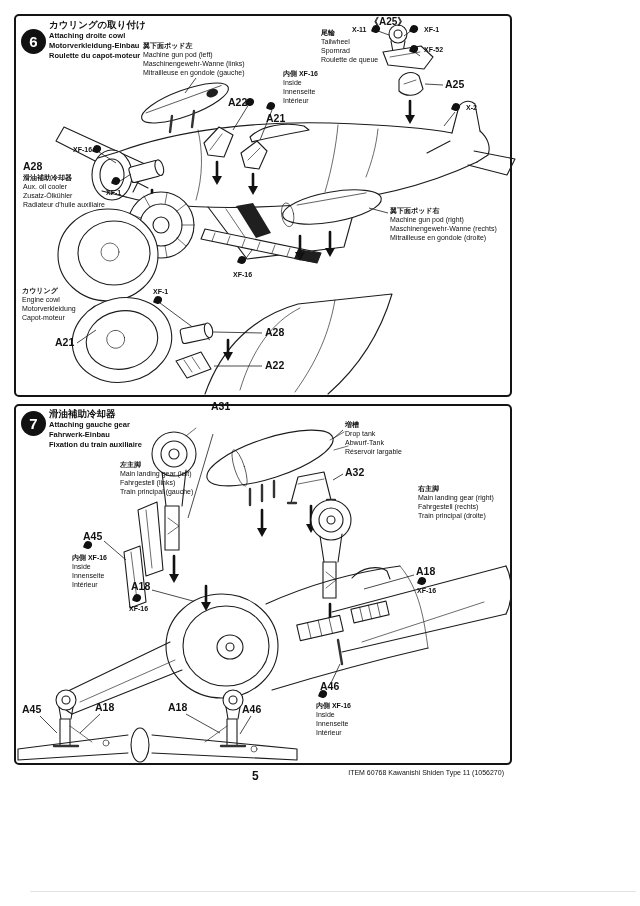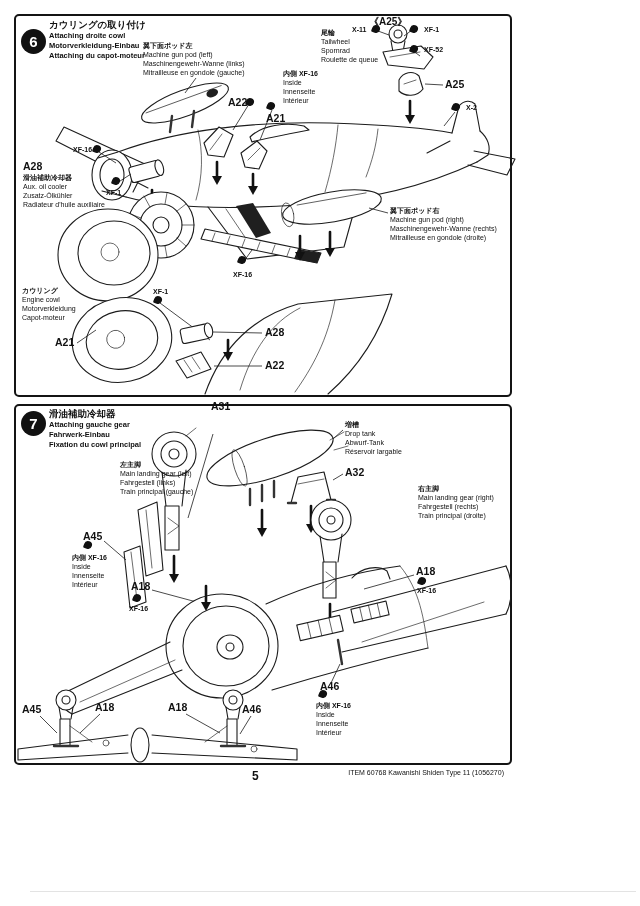--- a/index.html
+++ b/index.html
@@ -41,21 +41,21 @@
 <div class="stepbox" style="left:14px;top:404px;width:494px;height:357px;"></div>
 <div class="scanline"></div>
 
 <div class="badge" style="left:21px;top:29px;">6</div>
 <div class="badge" style="left:21px;top:411px;">7</div>
 
 <div class="hdr" style="left:49px;top:19px;">
   <span class="ja">カウリングの取り付け</span>
   <span>Attaching droite cowl</span>
   <span>Motorverkleidung-Einbau</span>
-  <span>Attaching du capot-moteur</span>
+  <span>Roulette du capot-moteur</span>
 </div>
 
 <div class="t4" style="left:143px;top:41px;">
   <span class="ja">翼下面ポッド左</span>
   <span>Machine gun pod (left)</span>
   <span>Maschinengewehr-Wanne (links)</span>
   <span>Mitrailleuse en gondole (gauche)</span>
 </div>
 
 <div class="t4" style="left:283px;top:69px;">
@@ -119,21 +119,21 @@
 </div>
 
 <div class="part" style="left:55px;top:337px;">A21</div>
 <div class="part" style="left:265px;top:327px;">A28</div>
 <div class="part" style="left:265px;top:360px;">A22</div>
 
 <div class="hdr" style="left:49px;top:408px;">
   <span class="ja">滑油補助冷却器</span>
   <span>Attaching gauche gear</span>
   <span>Fahrwerk-Einbau</span>
-  <span>Fixation du cowl principal</span>
+  <span>Fixation du train auxiliaire</span>
 </div>
 
 <div class="t4" style="left:120px;top:460px;">
   <span class="ja">左主脚</span>
   <span>Main landing gear (left)</span>
   <span>Fahrgestell (links)</span>
   <span>Train principal (gauche)</span>
 </div>
 
 <div class="part" style="left:211px;top:401px;text-align:center;">A31</div>

